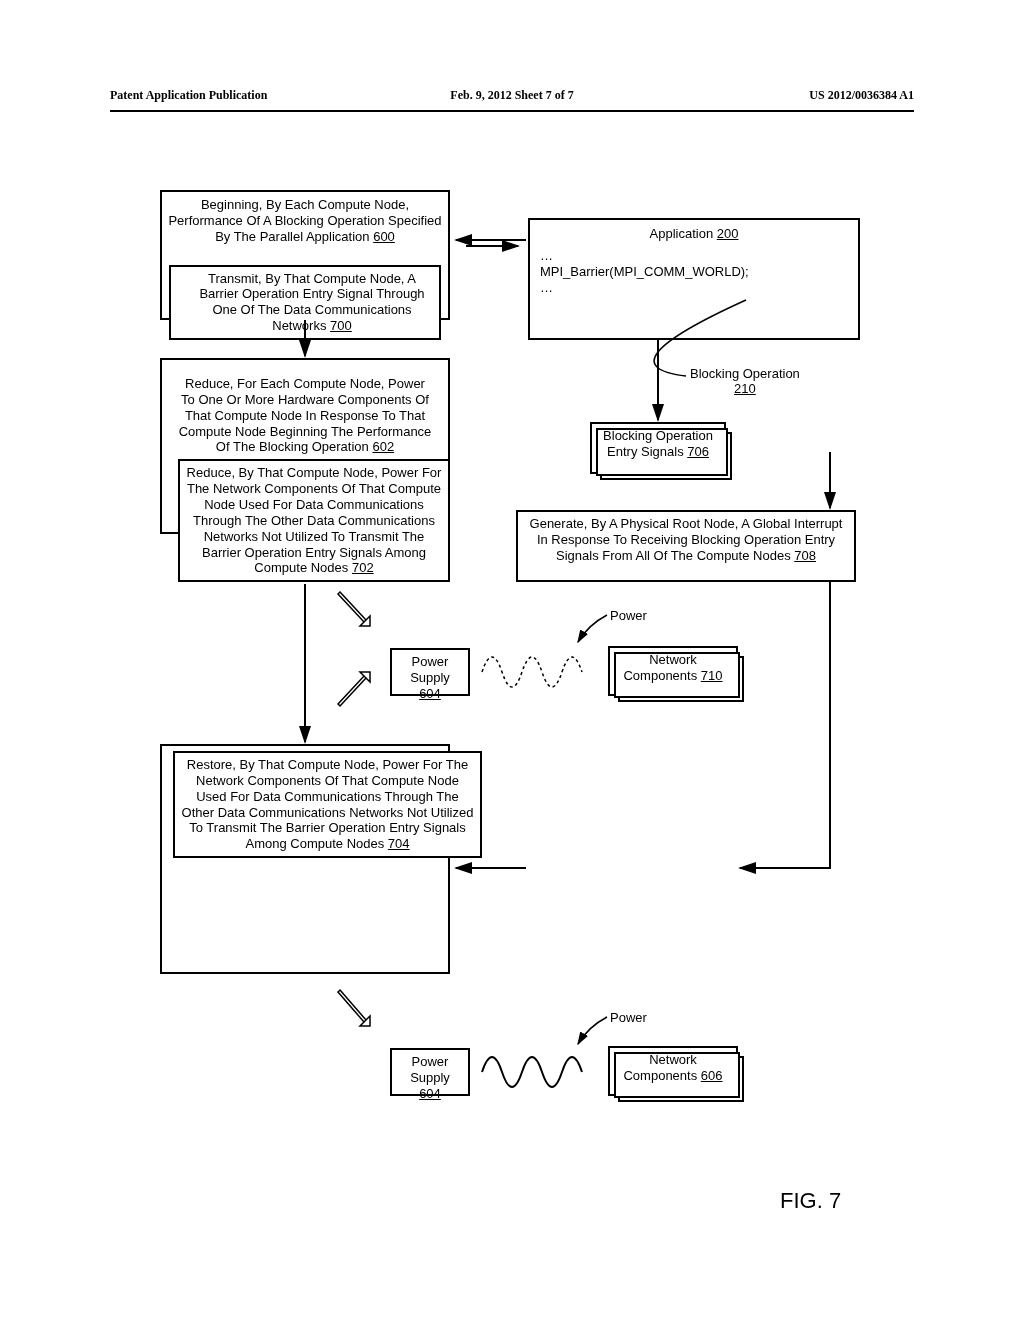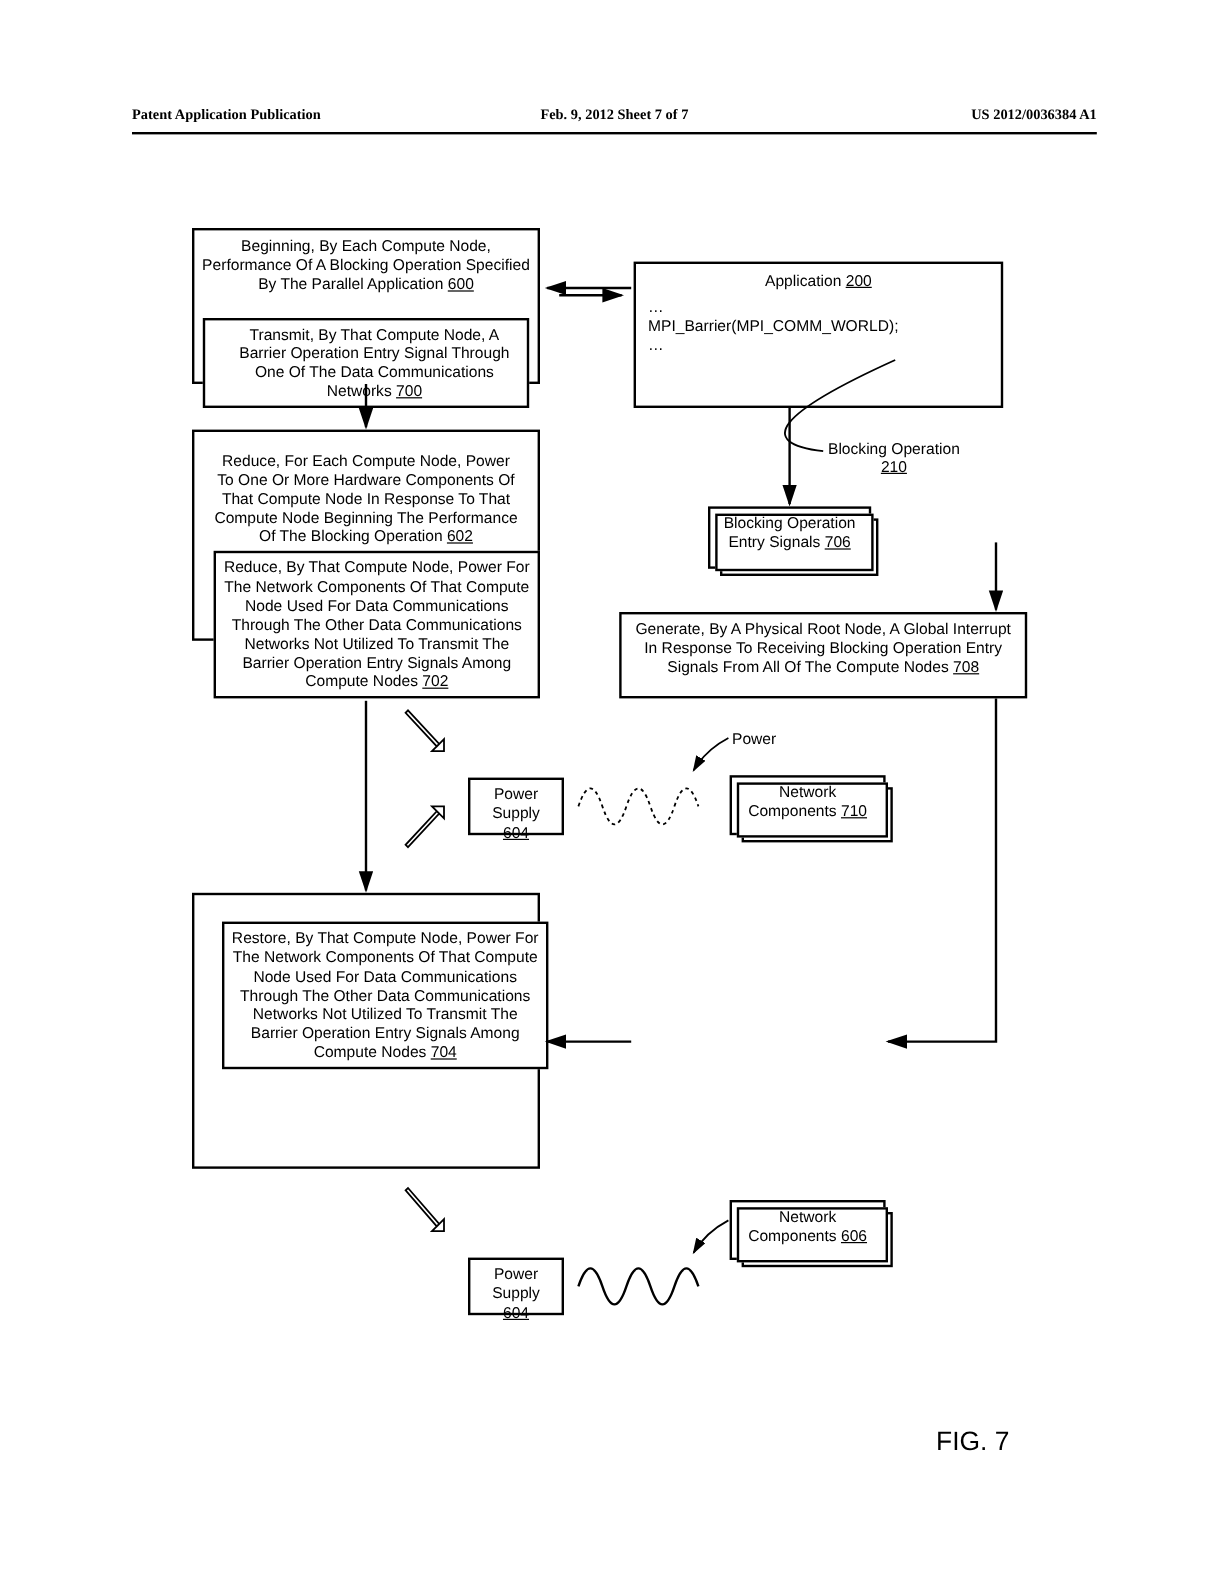--- a/index.html
+++ b/index.html
@@ -90,21 +90,21 @@
 
   <div class="box" style="left:30px; top:168px; width:290px; height:176px; padding:16px;">
     <div style="margin-bottom:4px;">
       <span>Reduce, For Each Compute Node, Power To One Or More Hardware Components Of That Compute Node In Response To That Compute Node Beginning The Performance Of The Blocking Operation </span><u>602</u>
     </div>
     <div class="box" style="position:relative; left:0; top:0; width:272px; margin:0 auto;">
       <span>Reduce, By That Compute Node, Power For The Network Components Of That Compute Node Used For Data Communications Through The Other Data Communications Networks Not Utilized To Transmit The Barrier Operation Entry Signals Among Compute Nodes </span><u>702</u>
     </div>
   </div>
 
-  <div class="box" style="left:398px; top:28px; width:308px; height:122px; text-align:left; padding:6px 10px;">
+  <div class="box" style="left:398px; top:28px; width:332px; height:122px; text-align:left; padding:6px 10px;">
     <div style="text-align:center; margin-bottom:6px;">
       <span>Application </span><u>200</u>
     </div>
     <div>…</div>
     <div>MPI_Barrier(MPI_COMM_WORLD);</div>
     <div>…</div>
   </div>
 
   <div style="position:absolute; left:560px; top:176px; font-family:Arial; font-size:13px; text-align:center;">
     <span>Blocking Operation </span><br><u>210</u>
@@ -126,37 +126,37 @@
 
   <svg class="overlay" style="left:348px; top:458px;" width="120" height="48">
     <path d="M4 24 Q 14 -6 24 24 T 44 24 T 64 24 T 84 24 T 104 24" fill="none" stroke="#000" stroke-width="1.5" stroke-dasharray="3 3"></path>
   </svg>
 
   <div class="box stack3" style="left:478px; top:456px; width:130px; height:50px;">
     <span>Network Components </span><u>710</u>
   </div>
 
   <div class="box" style="left:30px; top:554px; width:290px; height:230px; padding:5px;">
-    <div class="box" style="position:relative; left:16px; top:0; width:272px; margin:17px auto;">
+    <div class="box" style="position:relative; left:6px; top:0; width:309px; margin:0 auto;">
       <span>Restore, By That Compute Node, Power For The Network Components Of That Compute Node Used For Data Communications Through The Other Data Communications Networks Not Utilized To Transmit The Barrier Operation Entry Signals Among Compute Nodes </span><u>704</u>
     </div>
   </div>
 
 
   <div style="position:absolute; left:480px; top:820px; font-family:Arial; font-size:13px;">Power</div>
 
   <div class="box" style="left:260px; top:858px; width:80px; height:48px;">
     <span>Power Supply </span><u>604</u>
   </div>
 
   <svg class="overlay" style="left:348px; top:858px;" width="120" height="48">
     <path d="M4 24 Q 14 -6 24 24 T 44 24 T 64 24 T 84 24 T 104 24" fill="none" stroke="#000" stroke-width="2"></path>
   </svg>
 
-  <div class="box stack3" style="left:478px; top:810px; width:130px; height:50px;">
+  <div class="box stack3" style="left:478px; top:856px; width:130px; height:50px;">
     <span>Network Components </span><u>606</u>
   </div>
 
   <svg class="overlay" width="768" height="1000">
     <defs>
       <marker id="ah" markerWidth="10" markerHeight="10" refX="8" refY="3" orient="auto">
         <path d="M0,0 L9,3 L0,6 Z" fill="#000"></path>
       </marker>
     </defs>
 

